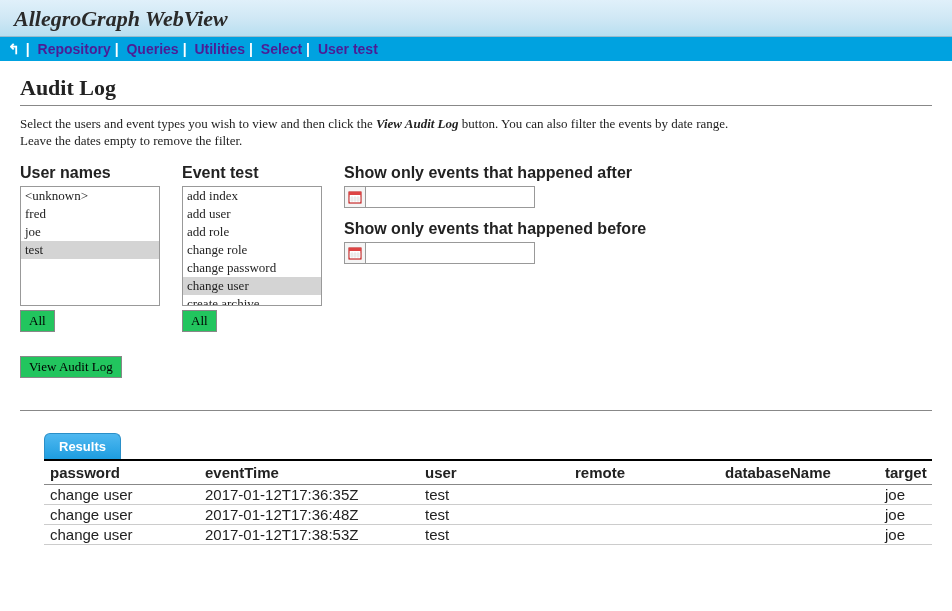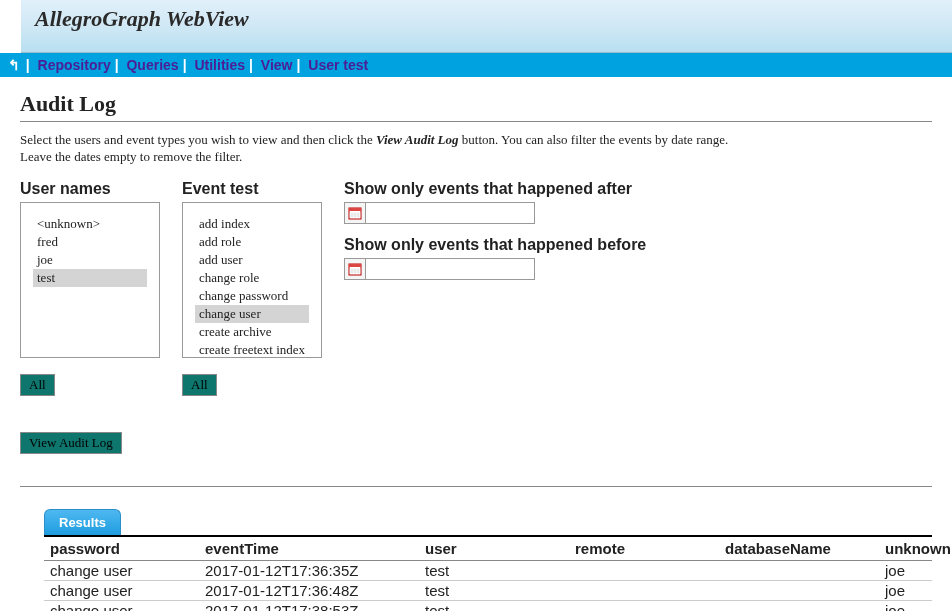--- a/index.html
+++ b/index.html
@@ -1,45 +1,44 @@
 <!DOCTYPE html>
 <html><head>
   <meta charset="utf-8">
   <style>
     * { box-sizing: border-box; margin: 0; padding: 0; }
     body { font-family: Arial, Helvetica, sans-serif; font-size: 13px; color: #222; background: #fff; width: 952px; }
     .header {
       background: linear-gradient(to bottom, #e0f0fa 0%, #d0e8f5 50%, #b8dff0 100%);
-      padding: 6px 14px 20px;
+      padding: 6px 14px 4px;
       border-bottom: 1px solid #9bc;
-      margin-left: 21px;
     }
     .header-title { font-size: 22px; font-weight: bold; font-style: italic; font-family: Georgia, serif; color: #2a2a2a; }
     .nav-bar { background: #00a2e0; color: #fff; padding: 4px 8px; font-size: 14px; font-weight: bold; }
     .nav-bar a { color: #4c1d95; text-decoration: none; cursor: pointer; }
     .nav-sep { color: #fff; margin: 0 4px; }
     .back-arrow { font-weight: bold; margin-right: 2px; }
     .page { padding: 14px 20px; }
     .page-title { font-size: 22px; font-weight: bold; font-family: Georgia, serif; margin-bottom: 4px; }
     hr.rule { border: none; border-top: 1px solid #888; margin: 2px 0 10px; }
     .intro { font-family: Georgia, serif; font-size: 13px; max-width: 720px; margin-bottom: 14px; line-height: 1.3; }
     .intro em { font-style: italic; font-weight: bold; }
     .filter-row { display: flex; gap: 22px; align-items: flex-start; }
     .filter-col h3 { font-size: 16px; font-weight: bold; margin-bottom: 4px; }
     .select-box {
-      border: 1px solid #999; width: 140px; height: 156px; overflow-y: scroll;
+      border: 1px solid #999; width: 140px; height: 120px; overflow-y: scroll;
       font-family: Georgia, serif; font-size: 13px; background: #fff;
-      padding: 12px;
+      padding: 0;
     }
     .select-box.wide { width: 140px; }
     .select-option { padding: 1px 4px; cursor: pointer; white-space: nowrap; }
     .select-option.selected { background: #d4d4d4; }
     .btn {
       font-family: Georgia, serif; font-size: 13px; padding: 2px 8px;
-      border: 1px solid #888; background: #0f766e; cursor: pointer; margin-top: 16px;
+      border: 1px solid #888; background: #22c55e; cursor: pointer; margin-top: 4px;
     }
     .date-col { flex: 1; }
     .date-col h3 { font-size: 16px; font-weight: bold; margin-bottom: 4px; }
     .date-input-row { display: flex; align-items: center; margin-bottom: 12px; }
     .cal-btn {
       width: 22px; height: 22px; border: 1px solid #999; background: #f5f5f5;
       display: inline-flex; align-items: center; justify-content: center;
       cursor: pointer; margin-right: 0;
     }
     .cal-icon-svg { width: 14px; height: 14px; }
@@ -76,21 +75,21 @@
 
 <div class="header">
   <div class="header-title">AllegroGraph WebView</div>
 </div>
 
 <div class="nav-bar">
   <span class="back-arrow">↰</span><span class="nav-sep">|</span>
   <a>Repository</a><span class="nav-sep">|</span>
   <a>Queries</a><span class="nav-sep">|</span>
   <a>Utilities</a><span class="nav-sep">|</span>
-  <a>View</a><span class="nav-sep">|</span>
+  <a>Select</a><span class="nav-sep">|</span>
   <a>User test</a>
 </div>
 
 <div class="page">
   <div class="page-title">Audit Log</div>
   <hr class="rule">
   <div class="intro">
     <span>Select the users and event types you wish to view and then click the </span><em>View Audit Log</em><span> button. You can also filter the events by date range. Leave the dates empty to remove the filter.</span>
   </div>
 
@@ -103,22 +102,22 @@
           <div class="select-option">joe</div>
           <div class="select-option selected">test</div>
         </div>
       <button class="btn">All</button>
     </div>
 
     <div class="filter-col">
       <h3>Event test</h3>
       <div class="select-box wide" id="eventtypes-box">
           <div class="select-option">add index</div>
+          <div class="select-option">add user</div>
           <div class="select-option">add role</div>
-          <div class="select-option">add user</div>
           <div class="select-option">change role</div>
           <div class="select-option">change password</div>
           <div class="select-option selected">change user</div>
           <div class="select-option">create archive</div>
           <div class="select-option">create freetext index</div>
         </div>
       <button class="btn">All</button>
     </div>
 
     <div class="date-col">
@@ -175,21 +174,21 @@
         <col class="col-db">
         <col class="col-target">
     </colgroup>
     <thead>
       <tr>
         <th>password</th>
         <th>eventTime</th>
         <th>user</th>
         <th>remote</th>
         <th>databaseName</th>
-        <th>unknown</th>
+        <th>target</th>
       </tr>
     </thead>
     <tbody id="results-body">
         <tr>
           <td>change user</td>
           <td>2017-01-12T17:36:35Z</td>
           <td>test</td>
           <td></td>
           <td></td>
           <td>joe</td>

